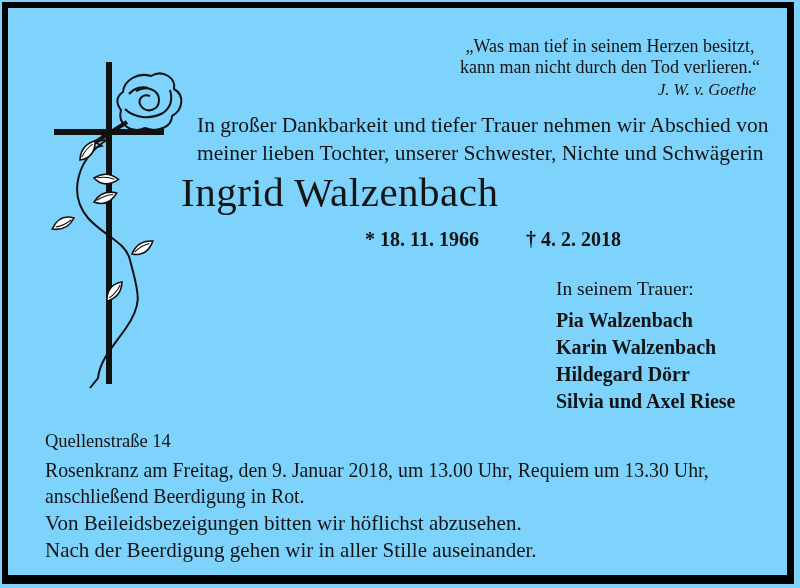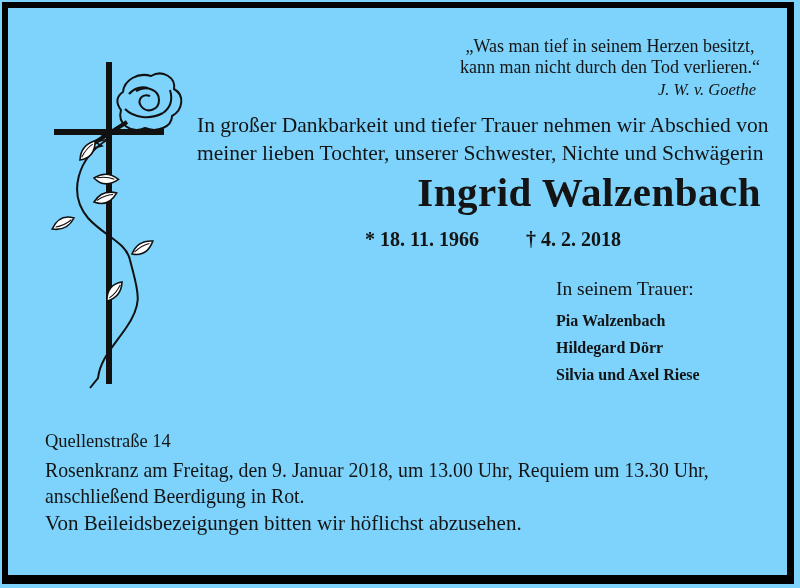--- a/index.html
+++ b/index.html
@@ -58,23 +58,23 @@
     width: 585px;
     font-size: 21.5px;
     line-height: 27.5px;
     white-space: nowrap;
   }
   .name-block {
     position: absolute;
     left: 181px;
     top: 168px;
     width: 580px;
-    text-align: right;
+    text-align: left;
     font-size: 41px;
-    font-weight: 700;
+    font-weight: 400;
     letter-spacing: 0.5px;
     white-space: nowrap;
   }
   .dates-block {
     position: absolute;
     left: 181px;
     top: 228px;
     width: 580px;
     text-align: center;
     font-size: 20px;
@@ -87,21 +87,21 @@
     left: 556px;
     top: 276px;
     white-space: nowrap;
   }
   .mourners-heading {
     font-size: 19.5px;
     line-height: 25px;
     margin-bottom: 6px;
   }
   .mourner {
-    font-size: 16px;
+    font-size: 20px;
     font-weight: 700;
     line-height: 27px;
   }
   .place-block {
     position: absolute;
     left: 45px;
     top: 404px;
     font-size: 20.5px;
     white-space: nowrap;
   }
@@ -187,28 +187,30 @@
   <div class="name-block">Ingrid Walzenbach</div>
 
   <div class="dates-block">
     <span class="birth">* 18. 11. 1966</span>
     <span class="death">† 4. 2. 2018</span>
   </div>
 
   <div class="mourners-block">
     <div class="mourners-heading">In seinem Trauer:</div>
     <div class="mourner">Pia Walzenbach</div>
+    <div class="mourner">Karin Walzenbach</div>
     <div class="mourner">Hildegard Dörr</div>
     <div class="mourner">Silvia und Axel Riese</div>
   </div>
 
   <div class="address-block">Quellenstraße 14</div>
 
   <div class="service-block">
     <div><span class="line">Rosenkranz am Freitag, den 9. Januar 2018, um 13.00 Uhr, Requiem um 13.30 Uhr,</span></div>
     <div><span class="line">anschließend Beerdigung in Rot.</span></div>
   </div>
 
   <div class="notes-block">
     <div>Von Beileidsbezeigungen bitten wir höflichst abzusehen.</div>
+    <div>Nach der Beerdigung gehen wir in aller Stille auseinander.</div>
   </div>
 
 </div>
 
 </body></html>

